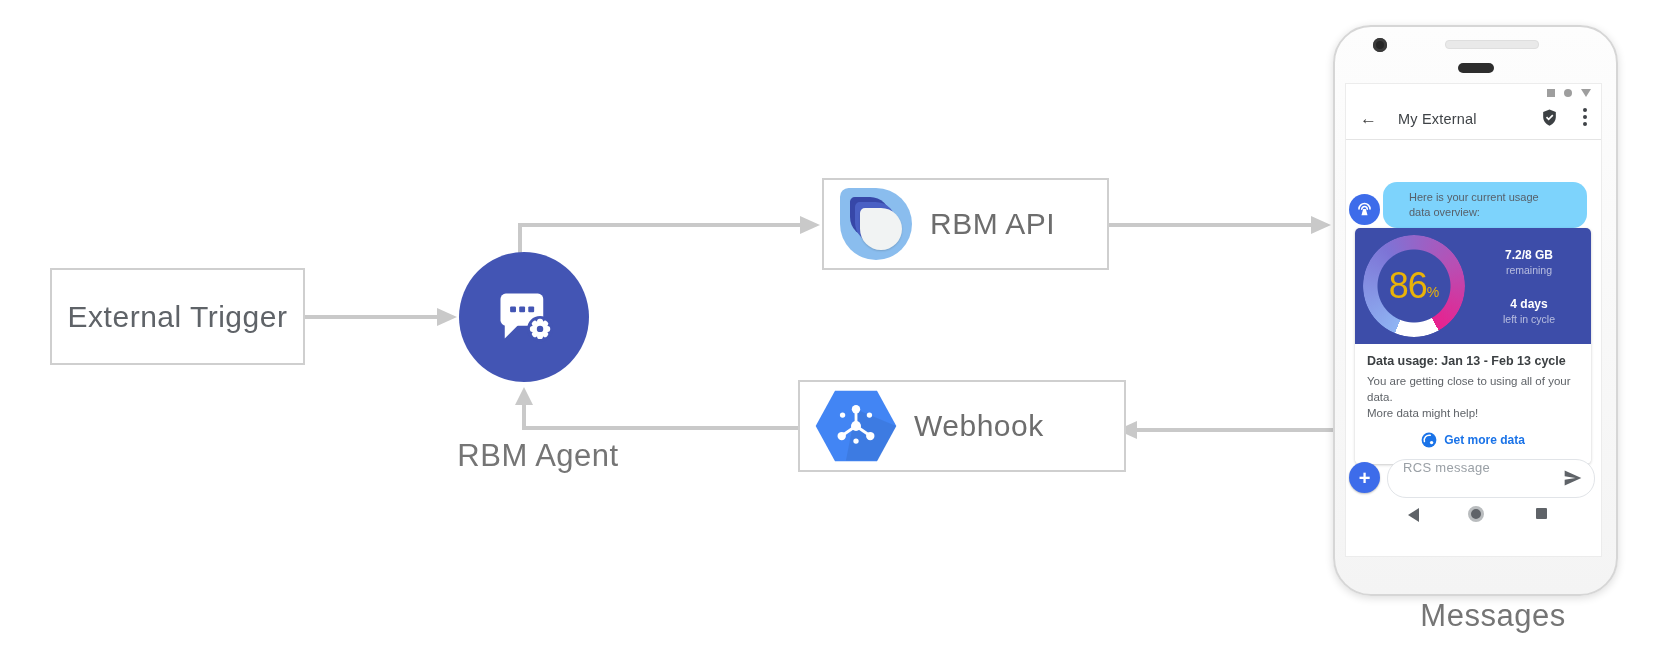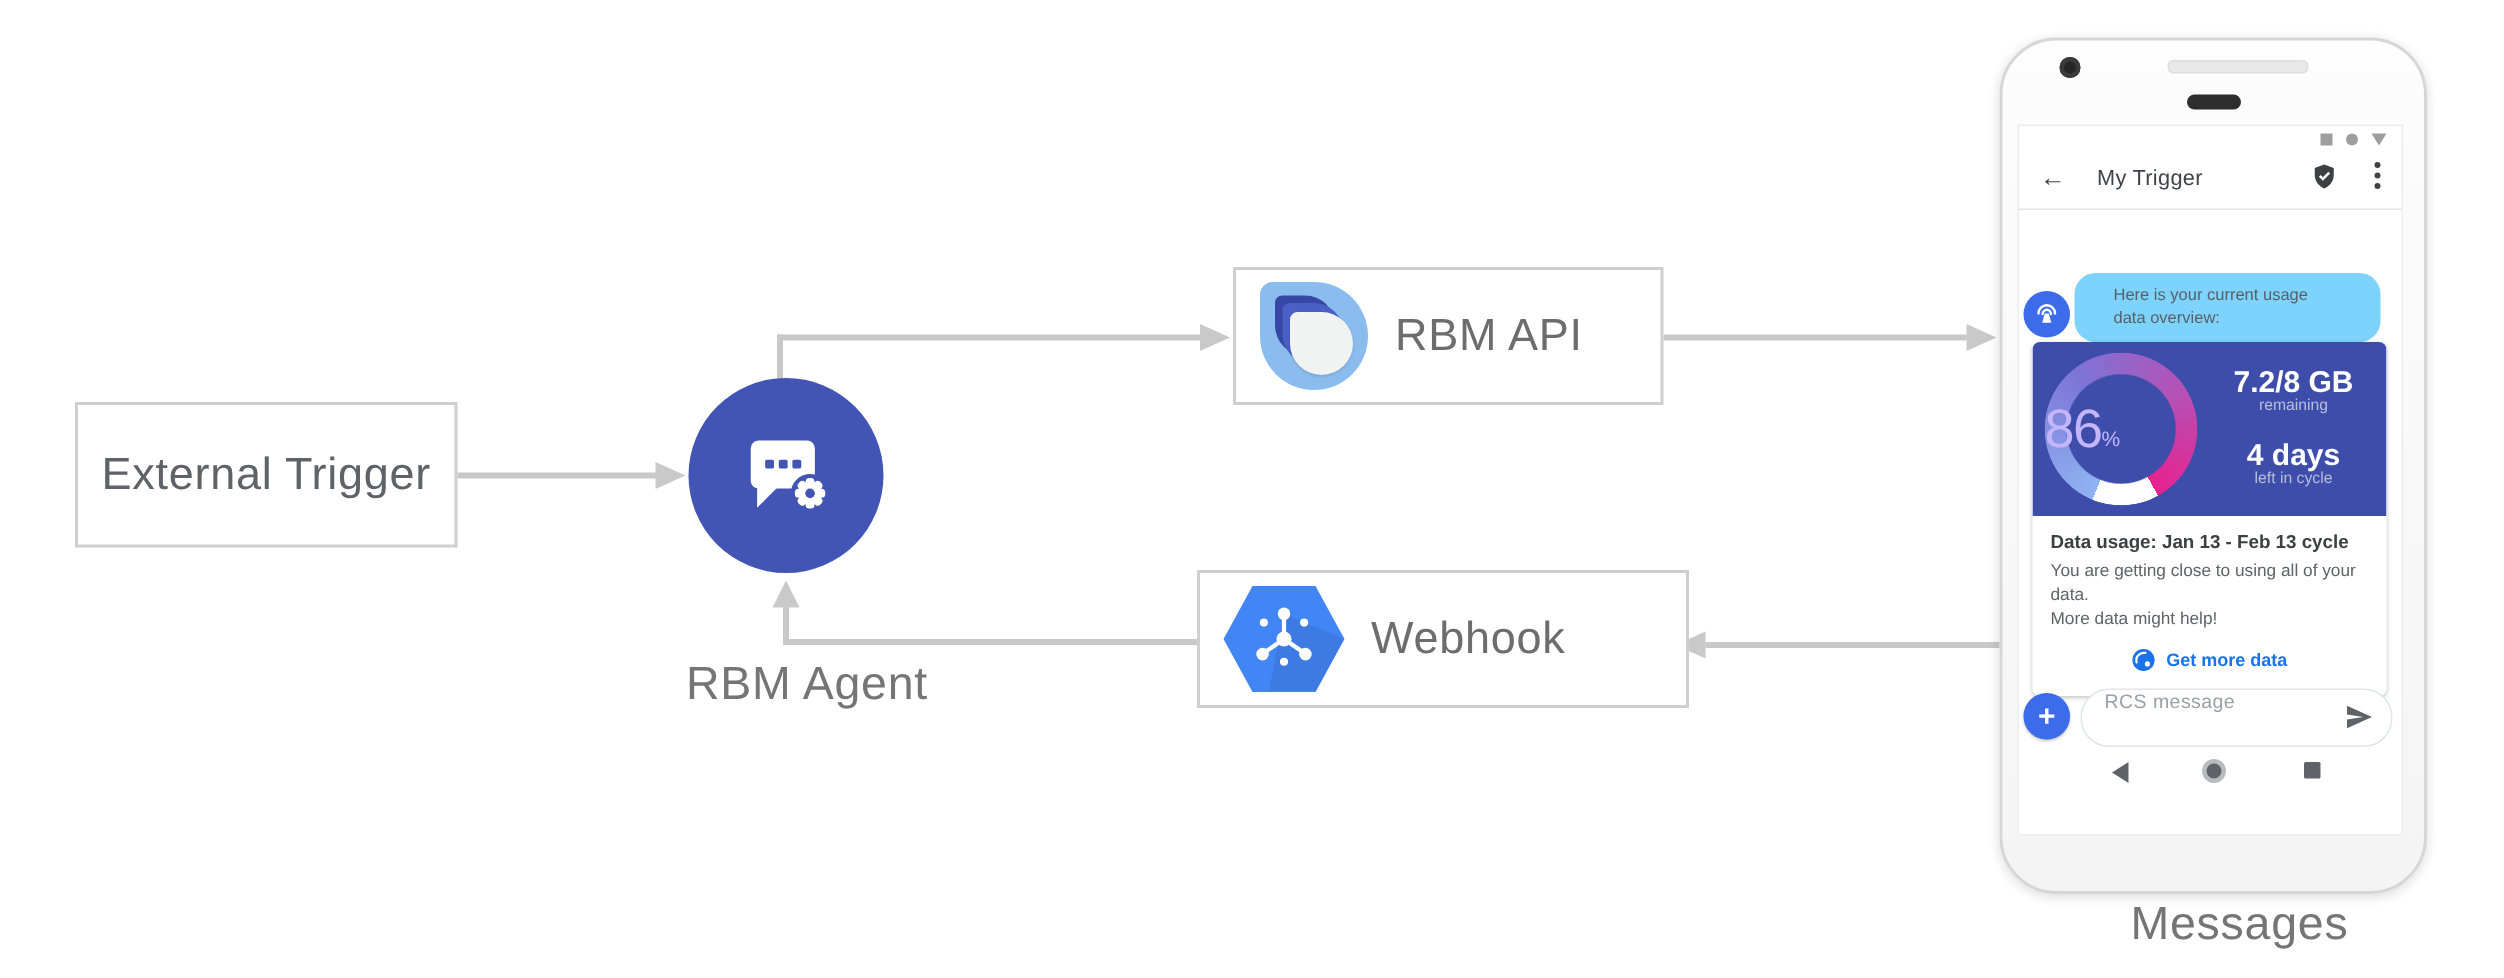--- a/index.html
+++ b/index.html
@@ -73,26 +73,26 @@
 
   
   #card{position:absolute;left:9px;top:144px;width:236px;border-radius:5px;overflow:hidden;
         box-shadow:0 1px 3px rgba(0,0,0,.22);}
   #card-top{position:relative;height:116px;background:#3d4da9;}
   #gauge{position:absolute;left:8px;top:7px;width:102px;height:102px;}
   #ring{position:absolute;inset:0;border-radius:50%;
         background:conic-gradient(from 202deg,#8fb4f3 0deg,#7d74d6 120deg,#b84fb4 220deg,#e8218e 309deg,#ffffff 309deg 360deg);
         -webkit-mask:radial-gradient(circle,transparent 36px,#000 37px);
         mask:radial-gradient(circle,transparent 36px,#000 37px);}
-  #gauge-text{position:absolute;inset:0;display:flex;align-items:center;color:#c4b5fd;}
+  #gauge-text{position:absolute;inset:0;display:flex;align-items:center;justify-content:center;color:#eab308;}
   #gauge-text .big{font-size:36px;font-weight:300;letter-spacing:-1px;}
   #gauge-text .small{font-size:14px;margin-top:12px;}
   #card-col{position:absolute;left:116px;right:4px;top:0;height:100%;display:flex;flex-direction:column;
             align-items:center;justify-content:center;color:#fff;text-align:center;}
-  .cv{font-size:20px;font-weight:bold;line-height:18px;}
+  .cv{font-size:12px;font-weight:bold;line-height:18px;}
   .cl{font-size:10.5px;color:rgba(255,255,255,.62);line-height:13px;}
   .col-gap{height:18px;}
   #card-bottom{background:#fff;padding:10px 12px 16px;}
   #card-title{font-size:12.5px;font-weight:bold;color:#3c4043;margin-bottom:5px;}
   .card-body{font-size:11.5px;color:#5f6368;line-height:16px;}
   #card-action{margin-top:11px;display:flex;align-items:center;justify-content:center;gap:7px;
                color:#1a73e8;font-size:12px;font-weight:bold;cursor:pointer;}
 
   
   #plus-btn{position:absolute;left:3px;top:378px;width:31px;height:31px;border-radius:50%;
@@ -201,21 +201,21 @@
     <div id="screen">
 
       <div id="status-row">
         <span class="st-square"></span>
         <span class="st-circle"></span>
         <span class="st-tri"></span>
       </div>
 
       <div id="hdr">
         <span id="back-arrow">←</span>
-        <span id="hdr-title">My Trigger</span>
+        <span id="hdr-title">My External</span>
         <span id="shield">
           <svg width="19" height="19" viewBox="0 0 24 24">
             <path d="M12,2 L20,5 V11 C20,16.2 16.6,20.4 12,22.3 C7.4,20.4 4,16.2 4,11 V5 Z" fill="#3c4043"></path>
             <polyline points="8.2,11.6 10.9,14.3 16.2,9" fill="none" stroke="#ffffff" stroke-width="2.1"></polyline>
           </svg>
         </span>
         <span id="kebab">
             <span></span>
             <span></span>
             <span></span>

